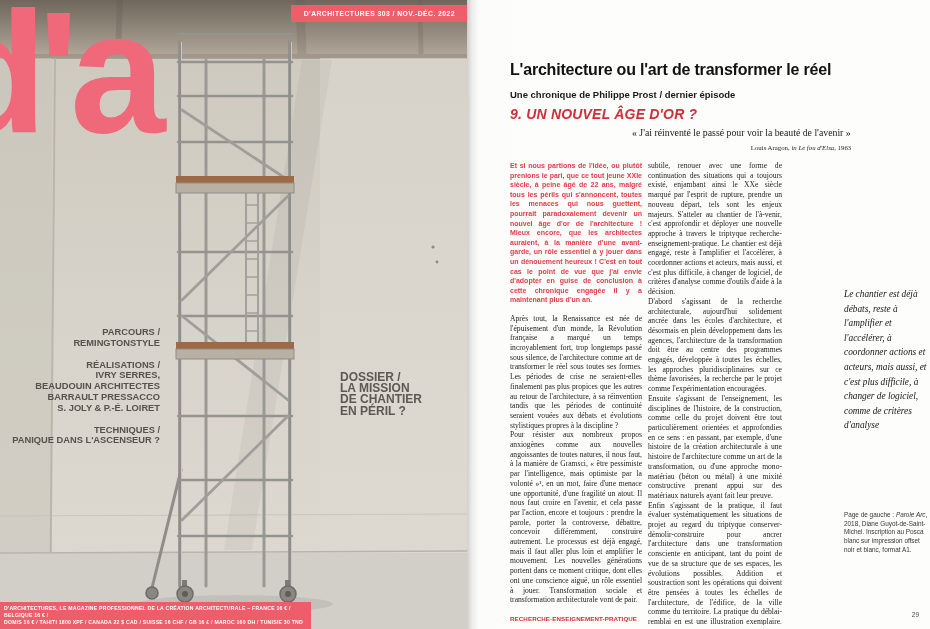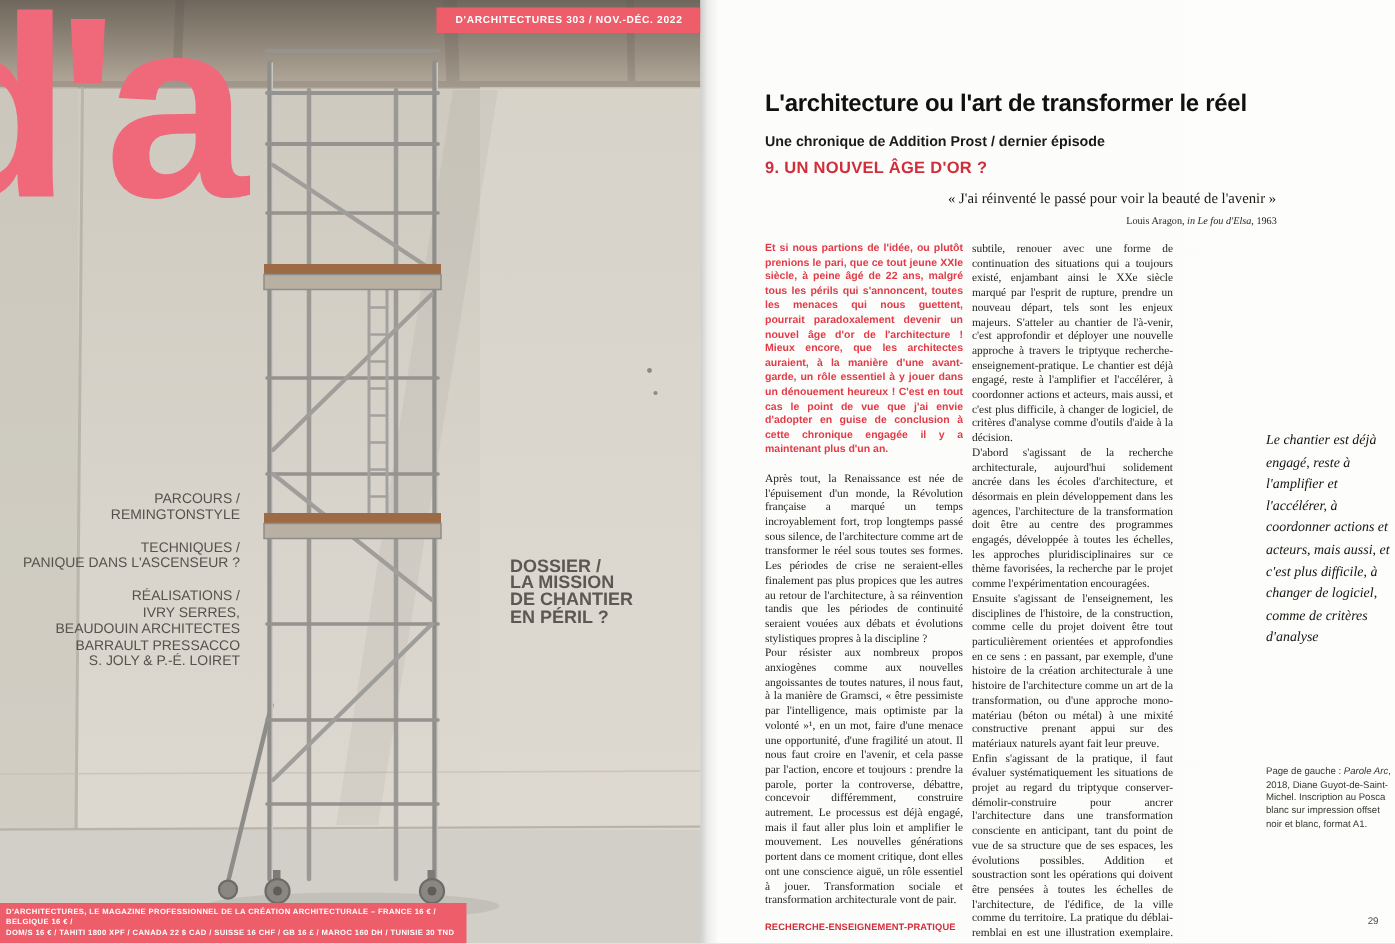--- a/index.html
+++ b/index.html
@@ -6,35 +6,35 @@
   .spread{position:relative;width:930px;height:629px;margin:0 auto;display:flex;overflow:hidden;
           font-family:"Liberation Sans",sans-serif;box-shadow:0 0 6px rgba(0,0,0,.35);}
   
   .page-left{position:relative;width:467px;height:629px;overflow:hidden;background:#d6d2c9;}
   .photo-svg{position:absolute;left:0;top:0;}
   .logo{position:absolute;left:-58px;top:-14px;z-index:3;color:#f0697a;font-weight:bold;
         font-size:172px;line-height:1;letter-spacing:-9px;font-family:"Liberation Sans",sans-serif;}
   .issue-badge{position:absolute;top:5px;right:0;z-index:4;background:#ee5e6a;color:#fff;
         font-size:6.8px;font-weight:bold;letter-spacing:.45px;padding:5px 12px 5px 13px;}
   .toc{position:absolute;left:6px;top:327px;width:154px;z-index:3;text-align:right;
-       color:#55524c;font-weight:normal;font-size:9.3px;line-height:10.8px;}
+       color:#55524c;font-weight:bold;font-size:9.3px;line-height:10.8px;}
   .toc-item{margin-bottom:11px;white-space:pre-line;}
   .dossier{position:absolute;left:340px;top:372px;z-index:3;color:#5c5954;font-weight:bold;
        font-size:12px;line-height:11.2px;white-space:pre-line;}
   .cover-footer{position:absolute;left:0;bottom:0;width:302px;z-index:4;background:#ee5e6a;
        color:#fff;font-size:5.1px;font-weight:bold;line-height:7px;padding:3px 5px 3px 4px;
        letter-spacing:.25px;}
   
   .page-right{position:relative;width:463px;height:629px;
        background:linear-gradient(90deg,#cfcecc 0,#ececea 5px,#fcfcfb 12px,#fdfdfc 100%);}
   .article-title{position:absolute;left:43px;top:61px;font-size:16px;font-weight:bold;
        color:#111;letter-spacing:-.2px;}
   .byline{position:absolute;left:43px;top:89px;font-size:9.5px;font-weight:bold;color:#1a1a1a;}
-  .kicker{position:absolute;left:43px;top:106px;font-size:11px;font-weight:bold;color:#cf2e3a;
-       letter-spacing:.2px;}
+  .kicker{position:absolute;left:43px;top:106px;font-size:14px;font-weight:bold;color:#cf2e3a;
+       letter-spacing:.2px;font-style:italic;}
   .quote{position:absolute;left:165px;top:127px;width:290px;text-align:left;
        font-family:"Liberation Serif",serif;font-size:9.8px;color:#1d1a16;}
   .quote-attr{position:absolute;left:220px;top:144px;width:228px;text-align:center;
        font-family:"Liberation Serif",serif;font-size:6.8px;color:#2a2722;}
   .col{position:absolute;top:161px;height:464px;overflow:hidden;text-align:justify;
        font-family:"Liberation Serif",serif;font-size:7.6px;line-height:9.7px;color:#26231e;}
   .col1{left:43px;width:132px;}
   .col2{left:181px;width:134px;}
   .intro-red{font-family:"Liberation Sans",sans-serif;font-weight:bold;font-size:7px;
        line-height:9.6px;color:#e23b47;margin:0 0 9px 0;}
@@ -143,44 +143,44 @@
       </g>
     </svg>
 
     <div class="logo">d'a</div>
 
     <div class="issue-badge">D'ARCHITECTURES 303 / NOV.-DÉC. 2022</div>
 
     <div class="toc">
       <div class="toc-item">PARCOURS /
 REMINGTONSTYLE</div>
-      <div class="toc-item">TECHNIQUES /
-PANIQUE DANS L'ASCENSEUR ?</div>
       <div class="toc-item">RÉALISATIONS /
 IVRY SERRES,
 BEAUDOUIN ARCHITECTES
 BARRAULT PRESSACCO
 S. JOLY &amp; P.-É. LOIRET</div>
+      <div class="toc-item">TECHNIQUES /
+PANIQUE DANS L'ASCENSEUR ?</div>
     </div>
 
     <div class="dossier">DOSSIER /
 LA MISSION
 DE CHANTIER
 EN PÉRIL ?</div>
 
     <div class="cover-footer">
       <div>D'ARCHITECTURES, LE MAGAZINE PROFESSIONNEL DE LA CRÉATION ARCHITECTURALE – FRANCE 16 € / BELGIQUE 16 € /</div>
       <div>DOM/S 16 € / TAHITI 1800 XPF / CANADA 22 $ CAD / SUISSE 16 CHF / GB 16 £ / MAROC 160 DH / TUNISIE 30 TND</div>
     </div>
   </div>
 
   <div class="page-right">
 
     <div class="article-title">L'architecture ou l'art de transformer le réel</div>
-    <div class="byline">Une chronique de Addition Prost / dernier épisode</div>
+    <div class="byline">Une chronique de Philippe Prost / dernier épisode</div>
     <div class="kicker">9. UN NOUVEL ÂGE D'OR ?</div>
 
     <div class="quote">« J'ai réinventé le passé pour voir la beauté de l'avenir »</div>
     <div class="quote-attr">
       <span>Louis Aragon, </span><span class="it">in Le fou d'Elsa</span><span>, 1963</span>
     </div>
 
     <div class="col col1">
       <p class="intro-red">Et si nous partions de l'idée, ou plutôt prenions le pari, que ce tout jeune XXIe siècle, à peine âgé de 22 ans, malgré tous les périls qui s'annoncent, toutes les menaces qui nous guettent, pourrait paradoxalement devenir un nouvel âge d'or de l'architecture ! Mieux encore, que les architectes auraient, à la manière d'une avant-garde, un rôle essentiel à y jouer dans un dénouement heureux ! C'est en tout cas le point de vue que j'ai envie d'adopter en guise de conclusion à cette chronique engagée il y a maintenant plus d'un an.</p>
       <p class="body-p">Après tout, la Renaissance est née de l'épuisement d'un monde, la Révolution française a marqué un temps incroyablement fort, trop longtemps passé sous silence, de l'architecture comme art de transformer le réel sous toutes ses formes. Les périodes de crise ne seraient-elles finalement pas plus propices que les autres au retour de l'architecture, à sa réinvention tandis que les périodes de continuité seraient vouées aux débats et évolutions stylistiques propres à la discipline ?</p>
@@ -189,21 +189,21 @@
 
     </div>
 
     <div class="col col2">
       <p class="body-p">subtile, renouer avec une forme de continuation des situations qui a toujours existé, enjambant ainsi le XXe siècle marqué par l'esprit de rupture, prendre un nouveau départ, tels sont les enjeux majeurs. S'atteler au chantier de l'à-venir, c'est approfondir et déployer une nouvelle approche à travers le triptyque recherche-enseignement-pratique. Le chantier est déjà engagé, reste à l'amplifier et l'accélérer, à coordonner actions et acteurs, mais aussi, et c'est plus difficile, à changer de logiciel, de critères d'analyse comme d'outils d'aide à la décision.</p>
       <p class="body-p">D'abord s'agissant de la recherche architecturale, aujourd'hui solidement ancrée dans les écoles d'architecture, et désormais en plein développement dans les agences, l'architecture de la transformation doit être au centre des programmes engagés, développée à toutes les échelles, les approches pluridisciplinaires sur ce thème favorisées, la recherche par le projet comme l'expérimentation encouragées.</p>
       <p class="body-p">Ensuite s'agissant de l'enseignement, les disciplines de l'histoire, de la construction, comme celle du projet doivent être tout particulièrement orientées et approfondies en ce sens : en passant, par exemple, d'une histoire de la création architecturale à une histoire de l'architecture comme un art de la transformation, ou d'une approche mono-matériau (béton ou métal) à une mixité constructive prenant appui sur des matériaux naturels ayant fait leur preuve.</p>
       <p class="body-p">Enfin s'agissant de la pratique, il faut évaluer systématiquement les situations de projet au regard du triptyque conserver-démolir-construire pour ancrer l'architecture dans une transformation consciente en anticipant, tant du point de vue de sa structure que de ses espaces, les évolutions possibles. Addition et soustraction sont les opérations qui doivent être pensées à toutes les échelles de l'architecture, de l'édifice, de la ville comme du territoire. La pratique du déblai-remblai en est une illustration exemplaire. Faire œuvre nouvelle, c'est maintenant composer avec l'existant à travers sa géométrie et sa matérialité, sa spatialité et sa typologie. Ce qui préexiste est la matière première de ce qui existera.</p>
     </div>
 
-    <div class="pull-quote">Le chantier est déjà engagé, reste à l'amplifier et l'accélérer, à coordonner actions et acteurs, mais aussi, et c'est plus difficile, à changer de logiciel, comme de critères d'analyse</div>
+    <div class="pull-quote">Le chantier est déjà débats, reste à l'amplifier et l'accélérer, à coordonner actions et acteurs, mais aussi, et c'est plus difficile, à changer de logiciel, comme de critères d'analyse</div>
 
     <div class="photo-caption">
       <span>Page de gauche : </span><span class="it">Parole Arc</span><span>, 2018, Diane Guyot-de-Saint-Michel. Inscription au Posca blanc sur impression offset noir et blanc, format A1.</span>
     </div>
 
     <div class="page-num">29</div>
   </div>
 </div>
 
 </body></html>

